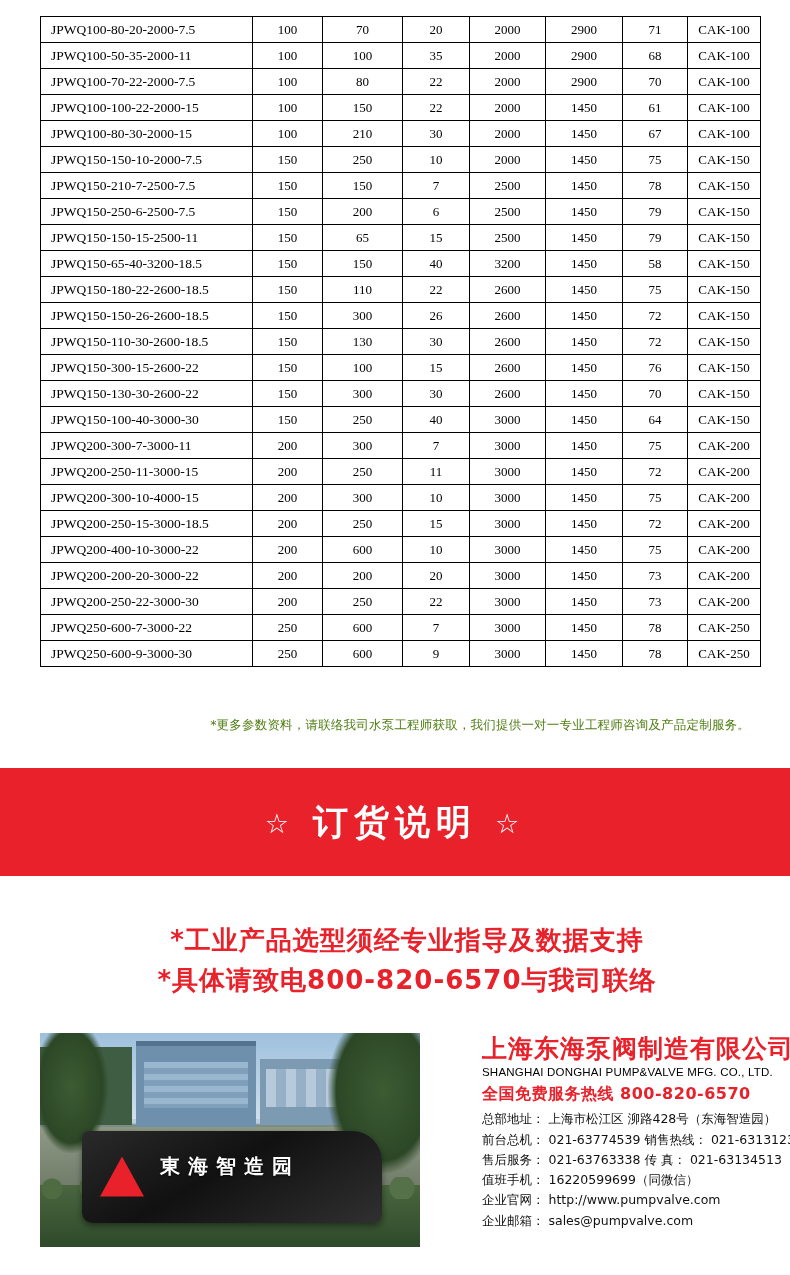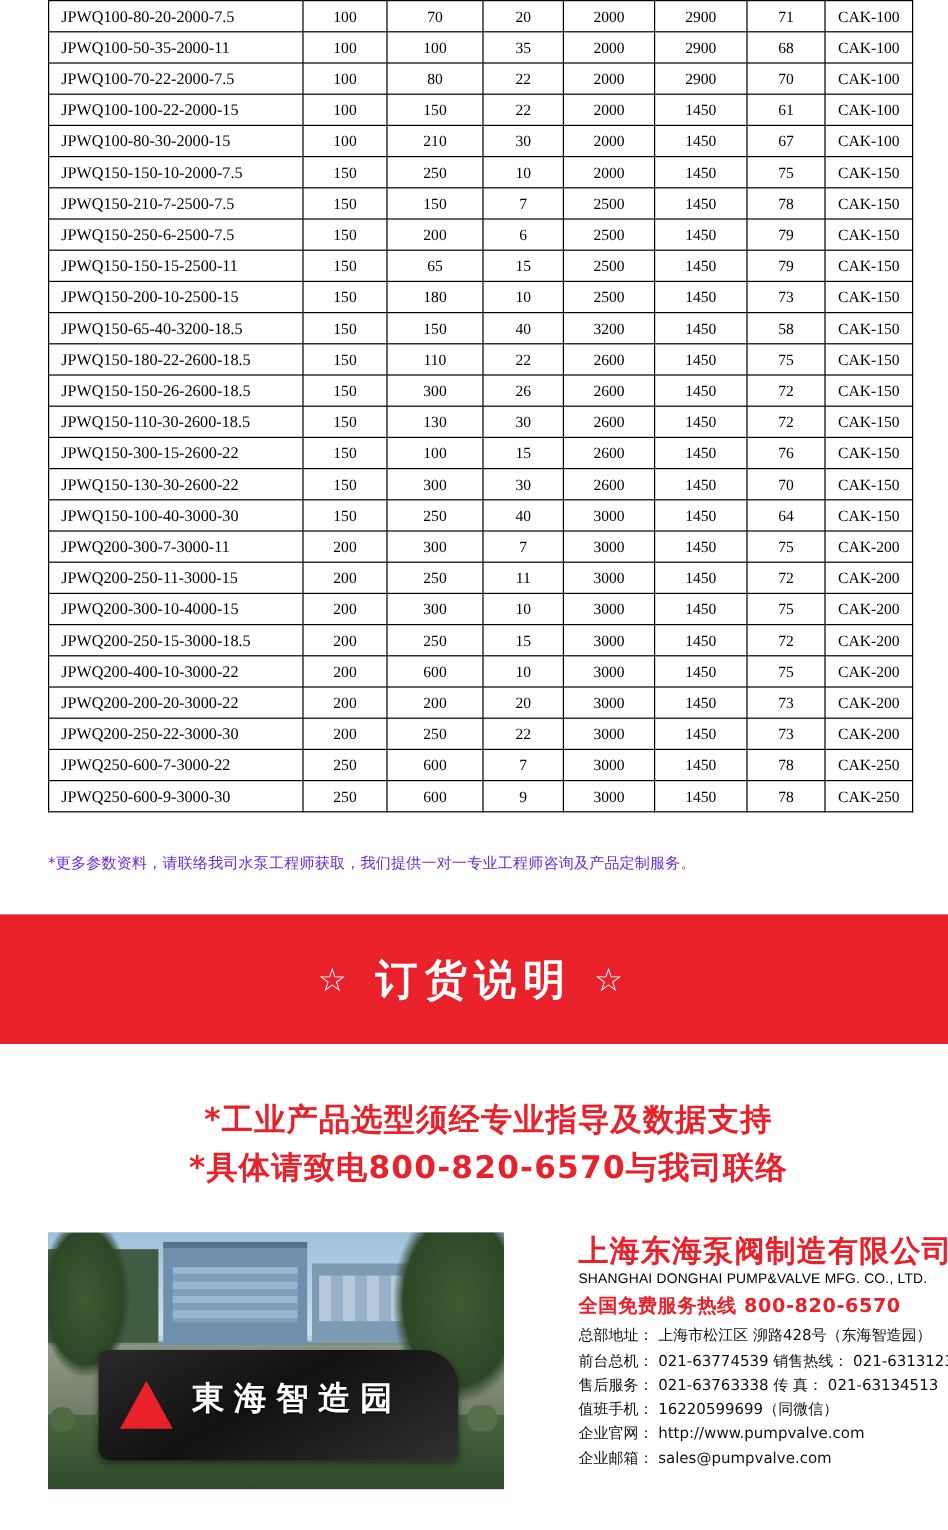--- a/index.html
+++ b/index.html
@@ -13,21 +13,21 @@
     color: #000;
   }
   .page {
     width: 790px;
     position: relative;
     overflow: hidden;
   }
 
   
   .table-wrap {
-    padding: 0 40px;
+    padding: 16px 40px;
     box-sizing: border-box;
   }
   table.spec {
     border-collapse: collapse;
     width: 710px;
     table-layout: fixed;
     font-family: "Liberation Serif", serif;
   }
   table.spec td {
     border: 1px solid #000;
@@ -51,22 +51,23 @@
   col.c4 { width: 76px; }
   col.c5 { width: 77px; }
   col.c6 { width: 65px; }
   col.c7 { width: 73px; }
 
   
   .note {
     padding: 34px 40px 0 40px;
     font-size: 12.5px;
     font-family: "DejaVu Sans", sans-serif;
-    color: #6d28d9;
+    color: #4d7c0f;
     letter-spacing: 0.2px;
+    text-align: right;
   }
 
   
   .banner {
     margin-top: 34px;
     background: #e8212b;
     height: 108px;
     display: flex;
     align-items: center;
     justify-content: center;
@@ -183,21 +184,21 @@
   }
   .photo .stone .logo {
     position: absolute; left: 18px; top: 26px;
     width: 44px; height: 40px;
     background: #e8212b;
     clip-path: polygon(50% 0%, 100% 100%, 0% 100%);
   }
   .photo .stone .stone-text {
     position: absolute; left: 78px; top: 22px;
     color: #ffffff;
-    font-size: 27px;
+    font-size: 20px;
     font-weight: bold;
     letter-spacing: 8px;
     font-family: "DejaVu Sans", sans-serif;
     text-shadow: 0 1px 2px rgba(0,0,0,.8);
   }
 
   .company {
     flex: 1 1 auto;
     padding-top: 2px;
     margin-left: 36px;
@@ -335,30 +336,20 @@
             <td>CAK-150</td>
           </tr>
           <tr>
             <td class="model">JPWQ150-150-15-2500-11</td>
             <td>150</td>
             <td>65</td>
             <td>15</td>
             <td>2500</td>
             <td>1450</td>
             <td>79</td>
-            <td>CAK-150</td>
-          </tr>
-          <tr>
-            <td class="model">JPWQ150-200-10-2500-15</td>
-            <td>150</td>
-            <td>180</td>
-            <td>10</td>
-            <td>2500</td>
-            <td>1450</td>
-            <td>73</td>
             <td>CAK-150</td>
           </tr>
           <tr>
             <td class="model">JPWQ150-65-40-3200-18.5</td>
             <td>150</td>
             <td>150</td>
             <td>40</td>
             <td>3200</td>
             <td>1450</td>
             <td>58</td>

